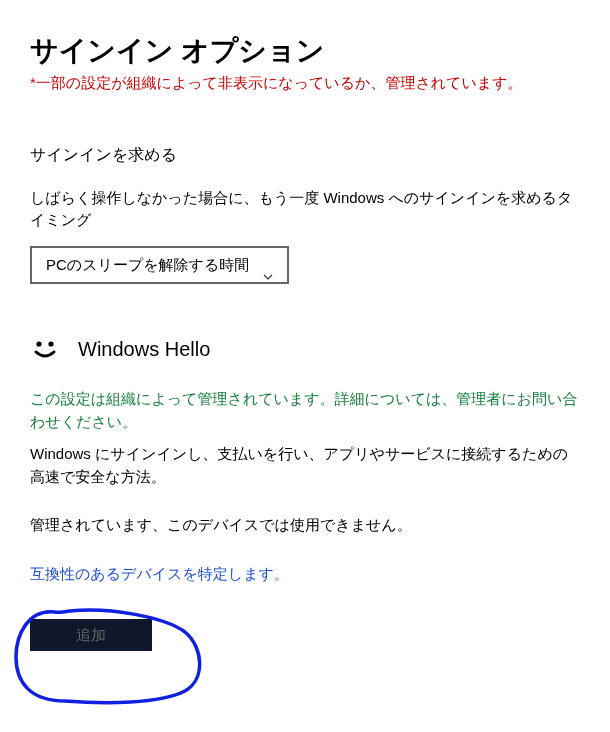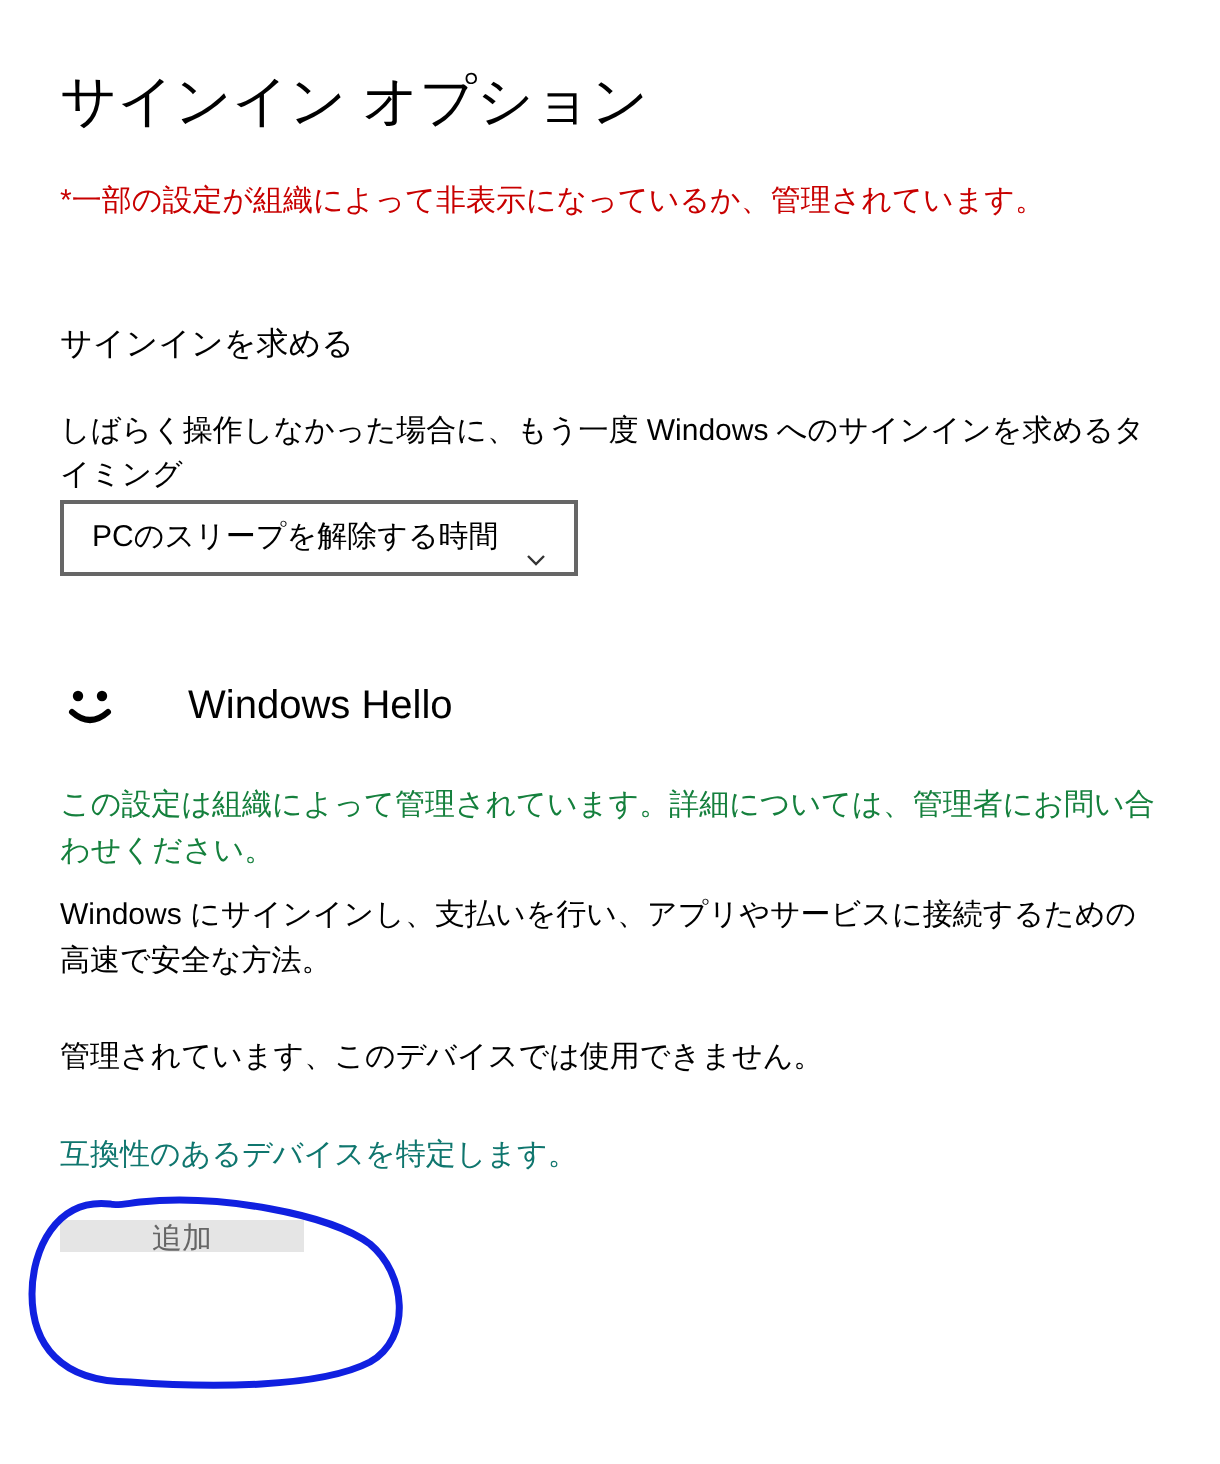--- a/index.html
+++ b/index.html
@@ -8,35 +8,35 @@
       background: #fff;
       width: 610px;
       height: 732px;
       padding: 30px 30px 30px 30px;
       color: #000;
       font-size: 15px;
       line-height: 1.5;
     }
     .page-title {
       font-size: 28px;
-      font-weight: 400;
-      margin-bottom: 18px;
+      font-weight: 700;
     }
     .policy-warning {
       color: #c80000;
       font-size: 15px;
       margin-bottom: 48px;
     }
     .section-heading {
       font-size: 16px;
       font-weight: 400;
       margin-bottom: 20px;
     }
     .body-text {
       font-size: 15px;
+      margin-bottom: 14px;
     }
     .dropdown {
       display: inline-flex;
       align-items: flex-end;
       border: 2px solid #666;
       padding: 6px 14px;
       font-size: 15px;
       background: #fff;
       cursor: pointer;
       user-select: none;
@@ -44,21 +44,21 @@
       gap: 14px;
     }
     .dropdown-chevron {
       display: inline-block;
       width: 10px;
       height: 10px;
     }
     .hello-header {
       display: flex;
       align-items: flex-start;
-      gap: 34px;
+      gap: 18px;
       margin-bottom: 24px;
     }
     .hello-icon {
       width: 30px;
       height: 30px;
       flex-shrink: 0;
     }
     .hello-title {
       font-size: 20px;
       font-weight: 400;
@@ -66,39 +66,39 @@
     .managed-warning {
       color: #15803d;
       font-size: 15px;
       margin-bottom: 10px;
     }
     .desc-text {
       font-size: 15px;
       margin-bottom: 26px;
     }
     .link-text {
-      color: #0f766e;
+      color: #1d4ed8;
       font-size: 15px;
-      margin-bottom: 20px;
+      margin-bottom: 34px;
       cursor: pointer;
     }
     .pin-wrap {
       position: relative;
       display: inline-block;
     }
     .pin-label {
       font-size: 15px;
       margin-bottom: 10px;
     }
     .pin-button {
-      background: #e5e5e5;
+      background: #0f172a;
       color: #666;
       border: none;
       width: 122px;
-      height: 16px;
+      height: 32px;
       font-size: 15px;
       font-family: inherit;
     }
     .hand-circle {
       position: absolute;
       left: -20px;
       top: -22px;
       width: 200px;
       height: 110px;
       pointer-events: none;

